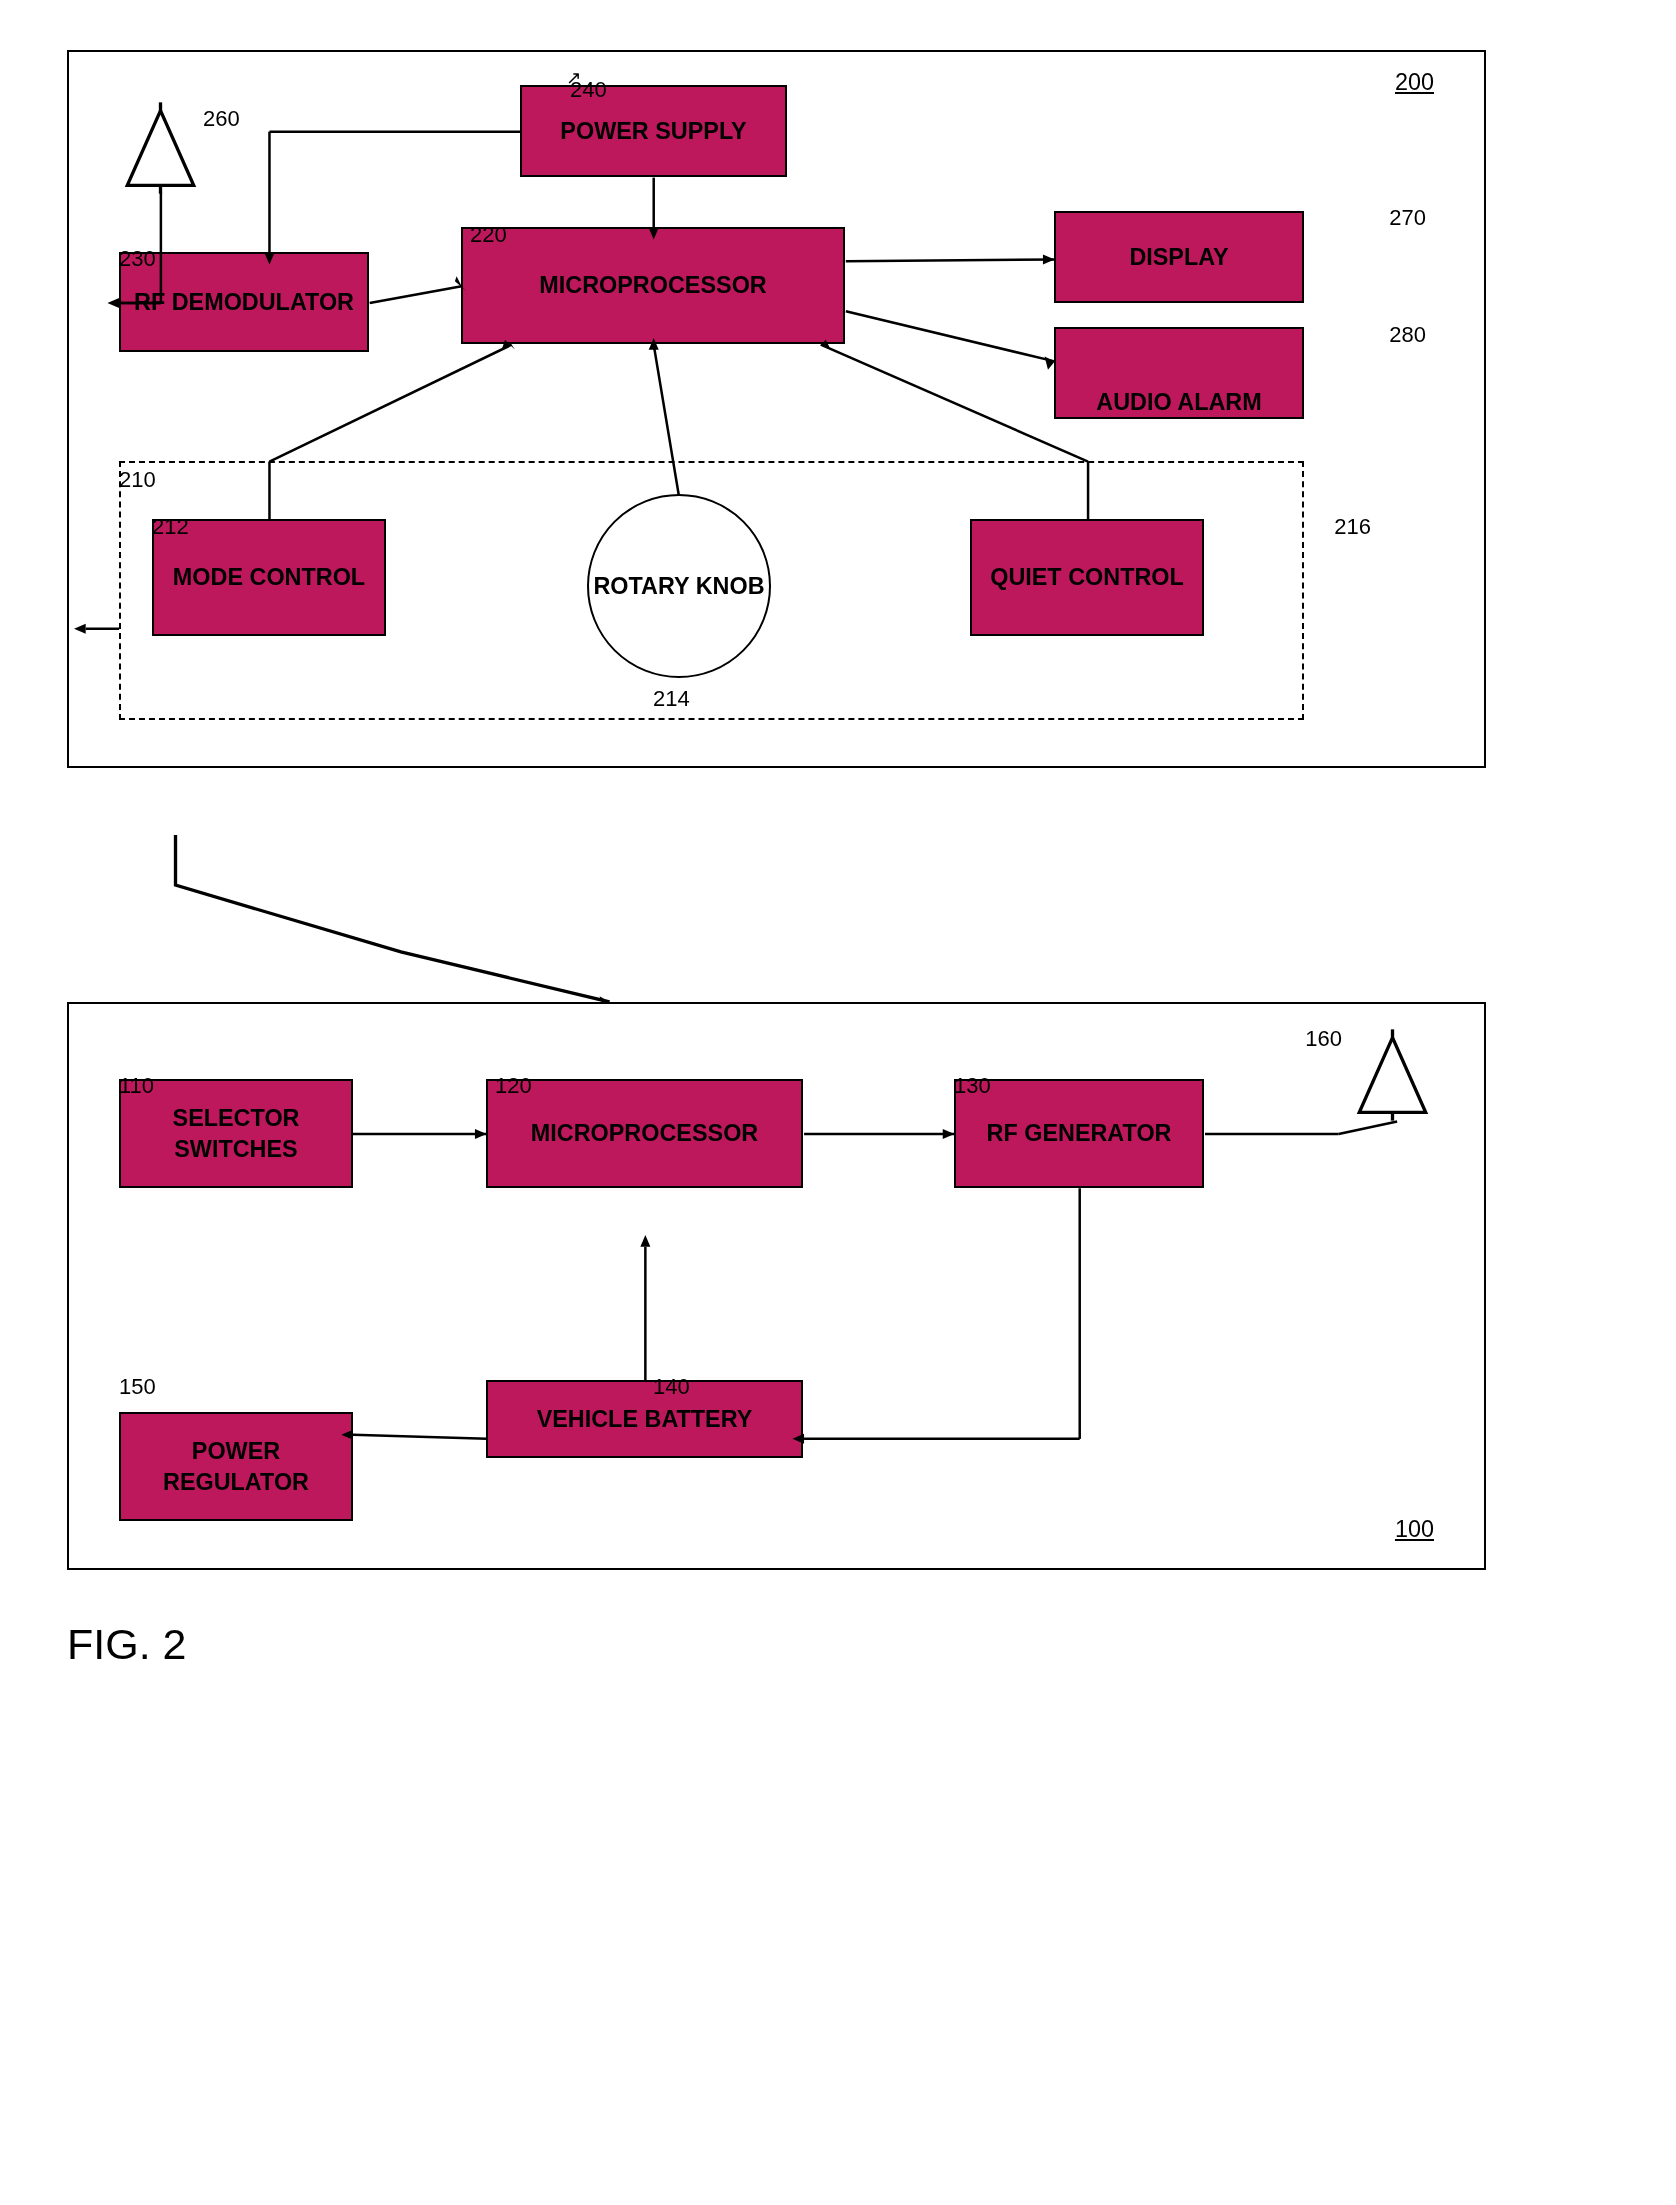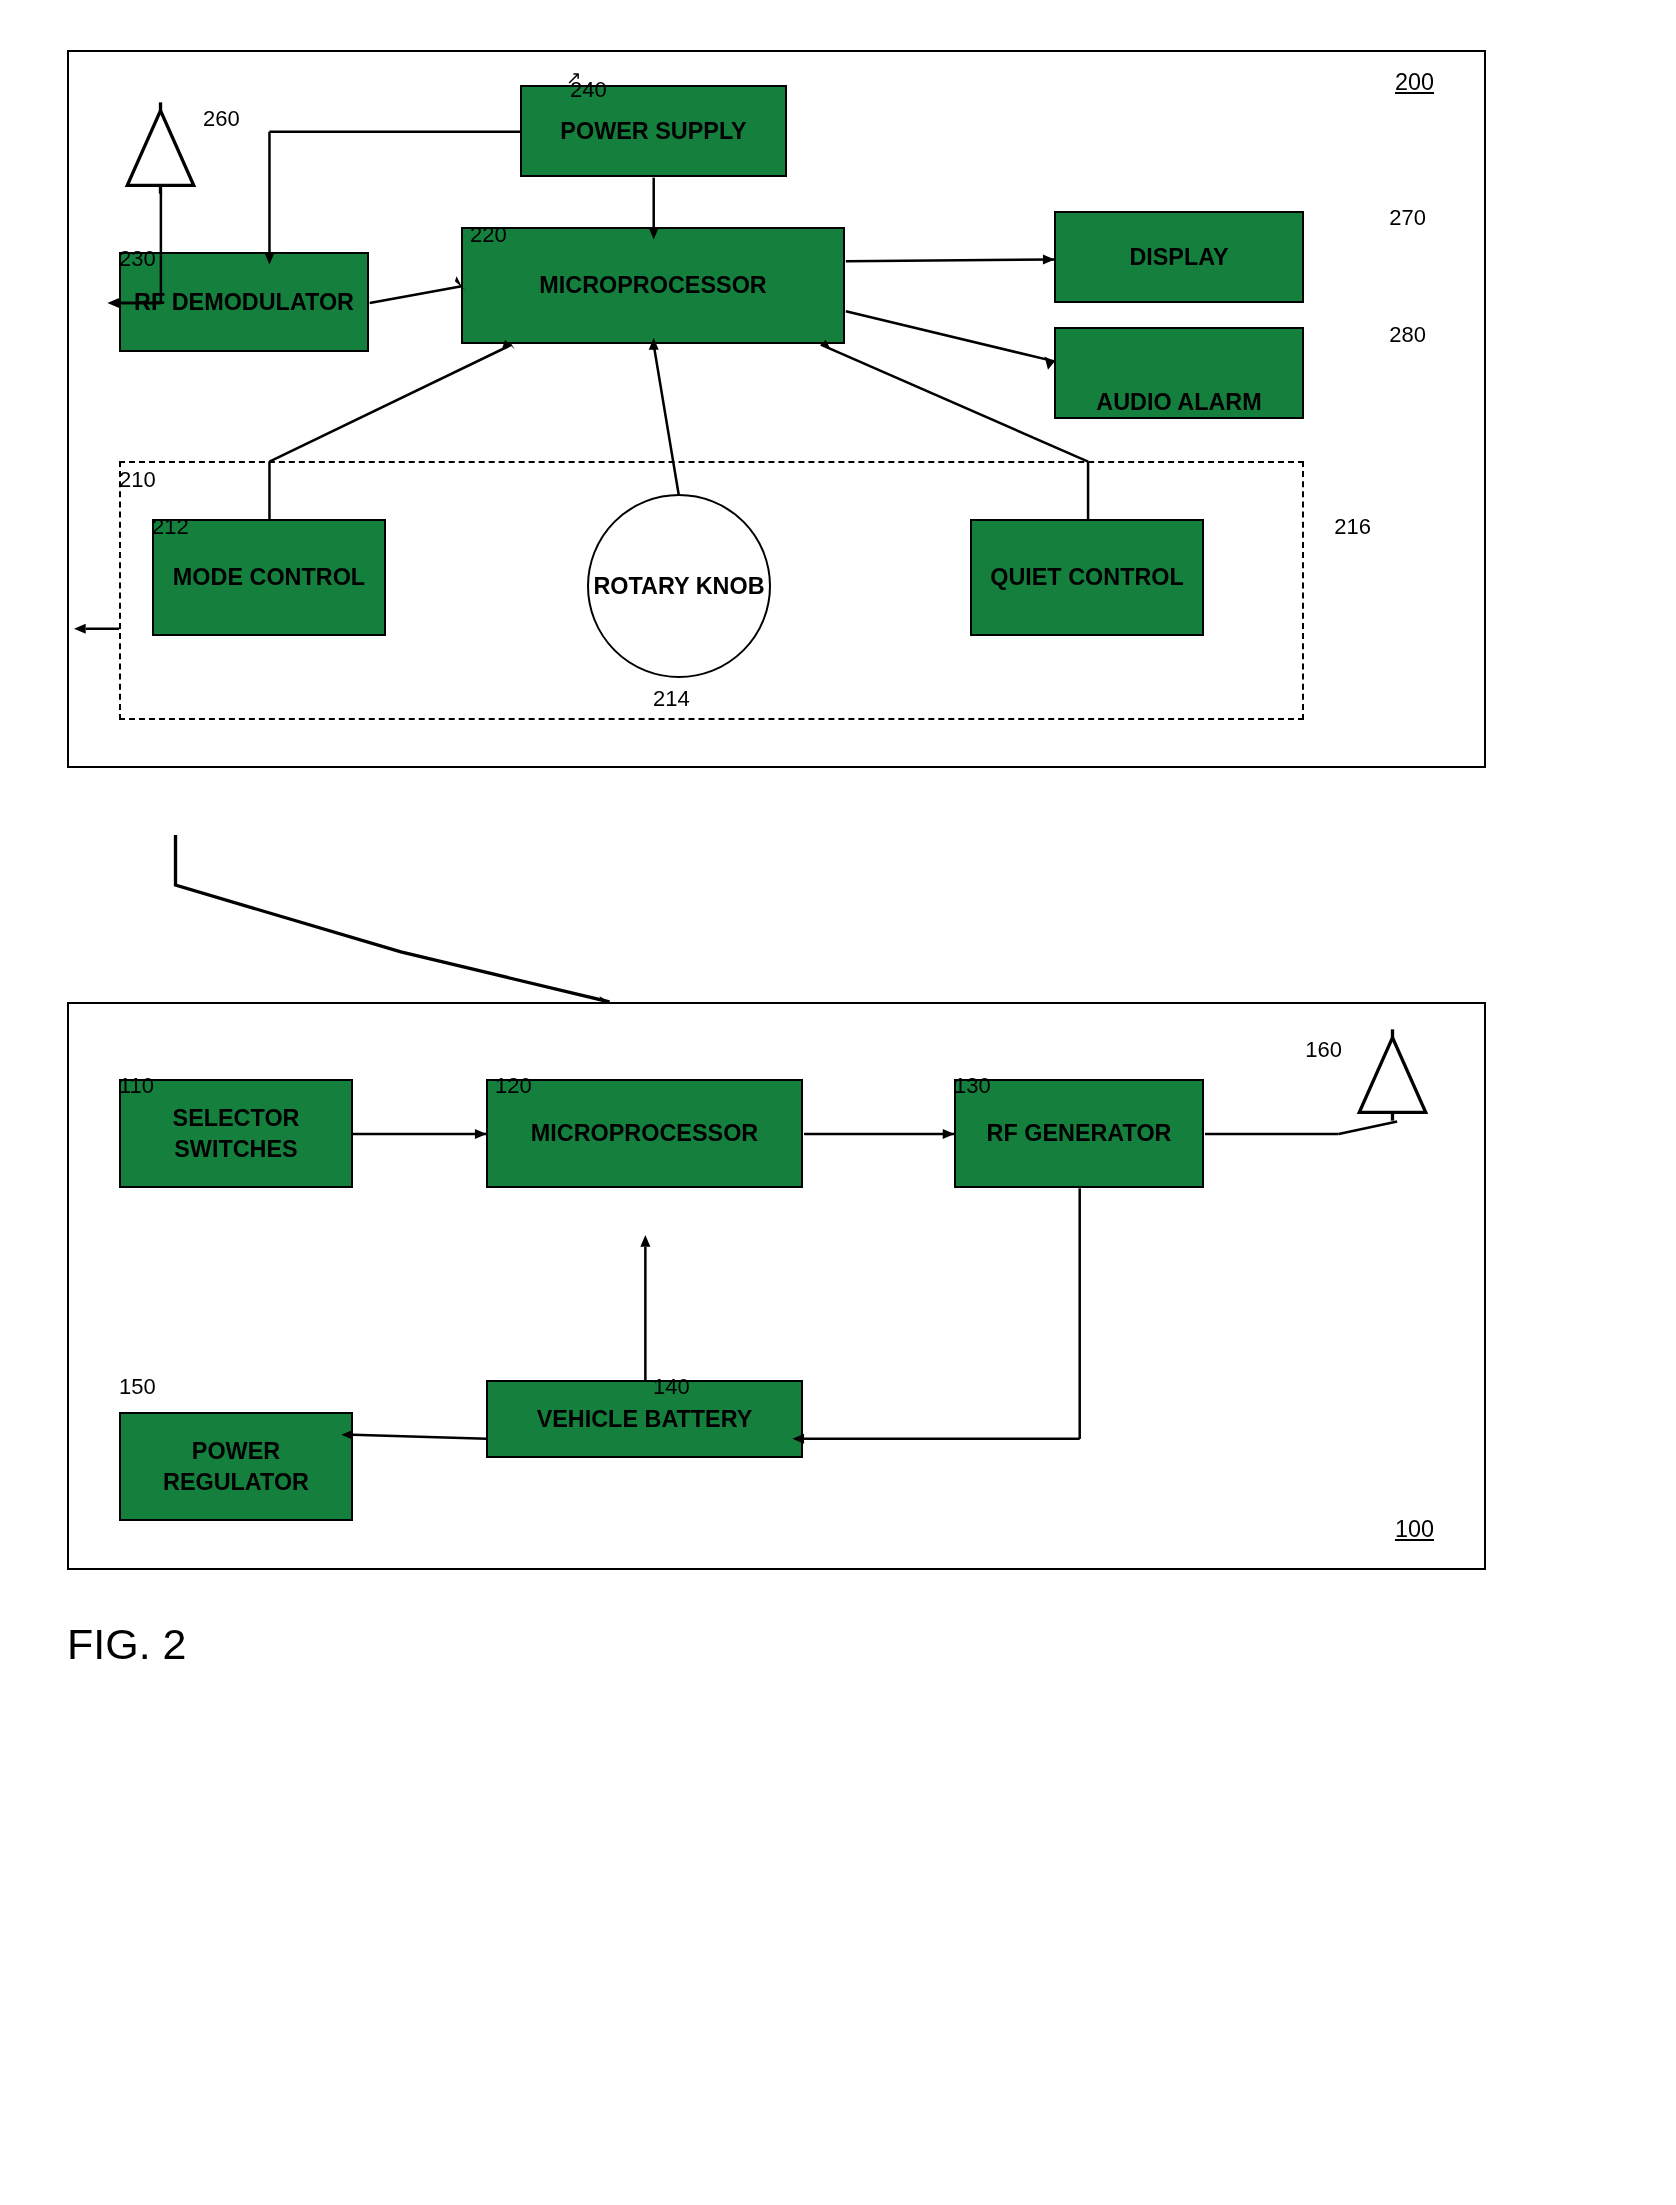--- a/index.html
+++ b/index.html
@@ -32,21 +32,21 @@
       border: 2.5px solid #000;
       width: 1419px;
       height: 568px;
       position: relative;
     }
 
     
     .block {
       position: absolute;
       border: 2.5px solid #000;
-      background: #15803d;
+      background: #be185d;
       display: flex;
       align-items: center;
       justify-content: center;
       text-align: center;
       font-size: 23.4px;
       font-weight: bold;
       line-height: 1.3;
     }
 
     
@@ -231,21 +231,21 @@
 
     <span class="ref-underline" style="bottom:25px; right:50px;">100</span>
 
     <div style="position:absolute; top:25px; right:50px;">
       <svg width="83" height="92" viewBox="0 0 100 110">
         <polygon points="50,10 10,100 90,100" fill="none" stroke="#000" stroke-width="4"></polygon>
         <line x1="50" y1="10" x2="50" y2="0" stroke="#000" stroke-width="4"></line>
         <line x1="50" y1="100" x2="50" y2="110" stroke="#000" stroke-width="4"></line>
       </svg>
     </div>
-    <span class="ref" style="top:33px; right:142px;">160</span>
+    <span class="ref" style="top:22px; right:142px;">160</span>
 
     <div class="block" style="top:75px; left:50px; width:234px; height:109px;">
       <span>SELECTOR
 SWITCHES</span>
     </div>
     <span class="ref" style="top:69px; left:50px;">110</span>
 
     <div class="block" style="top:75px; left:417px; width:317px; height:109px;">
       <span>MICROPROCESSOR</span>
     </div>

